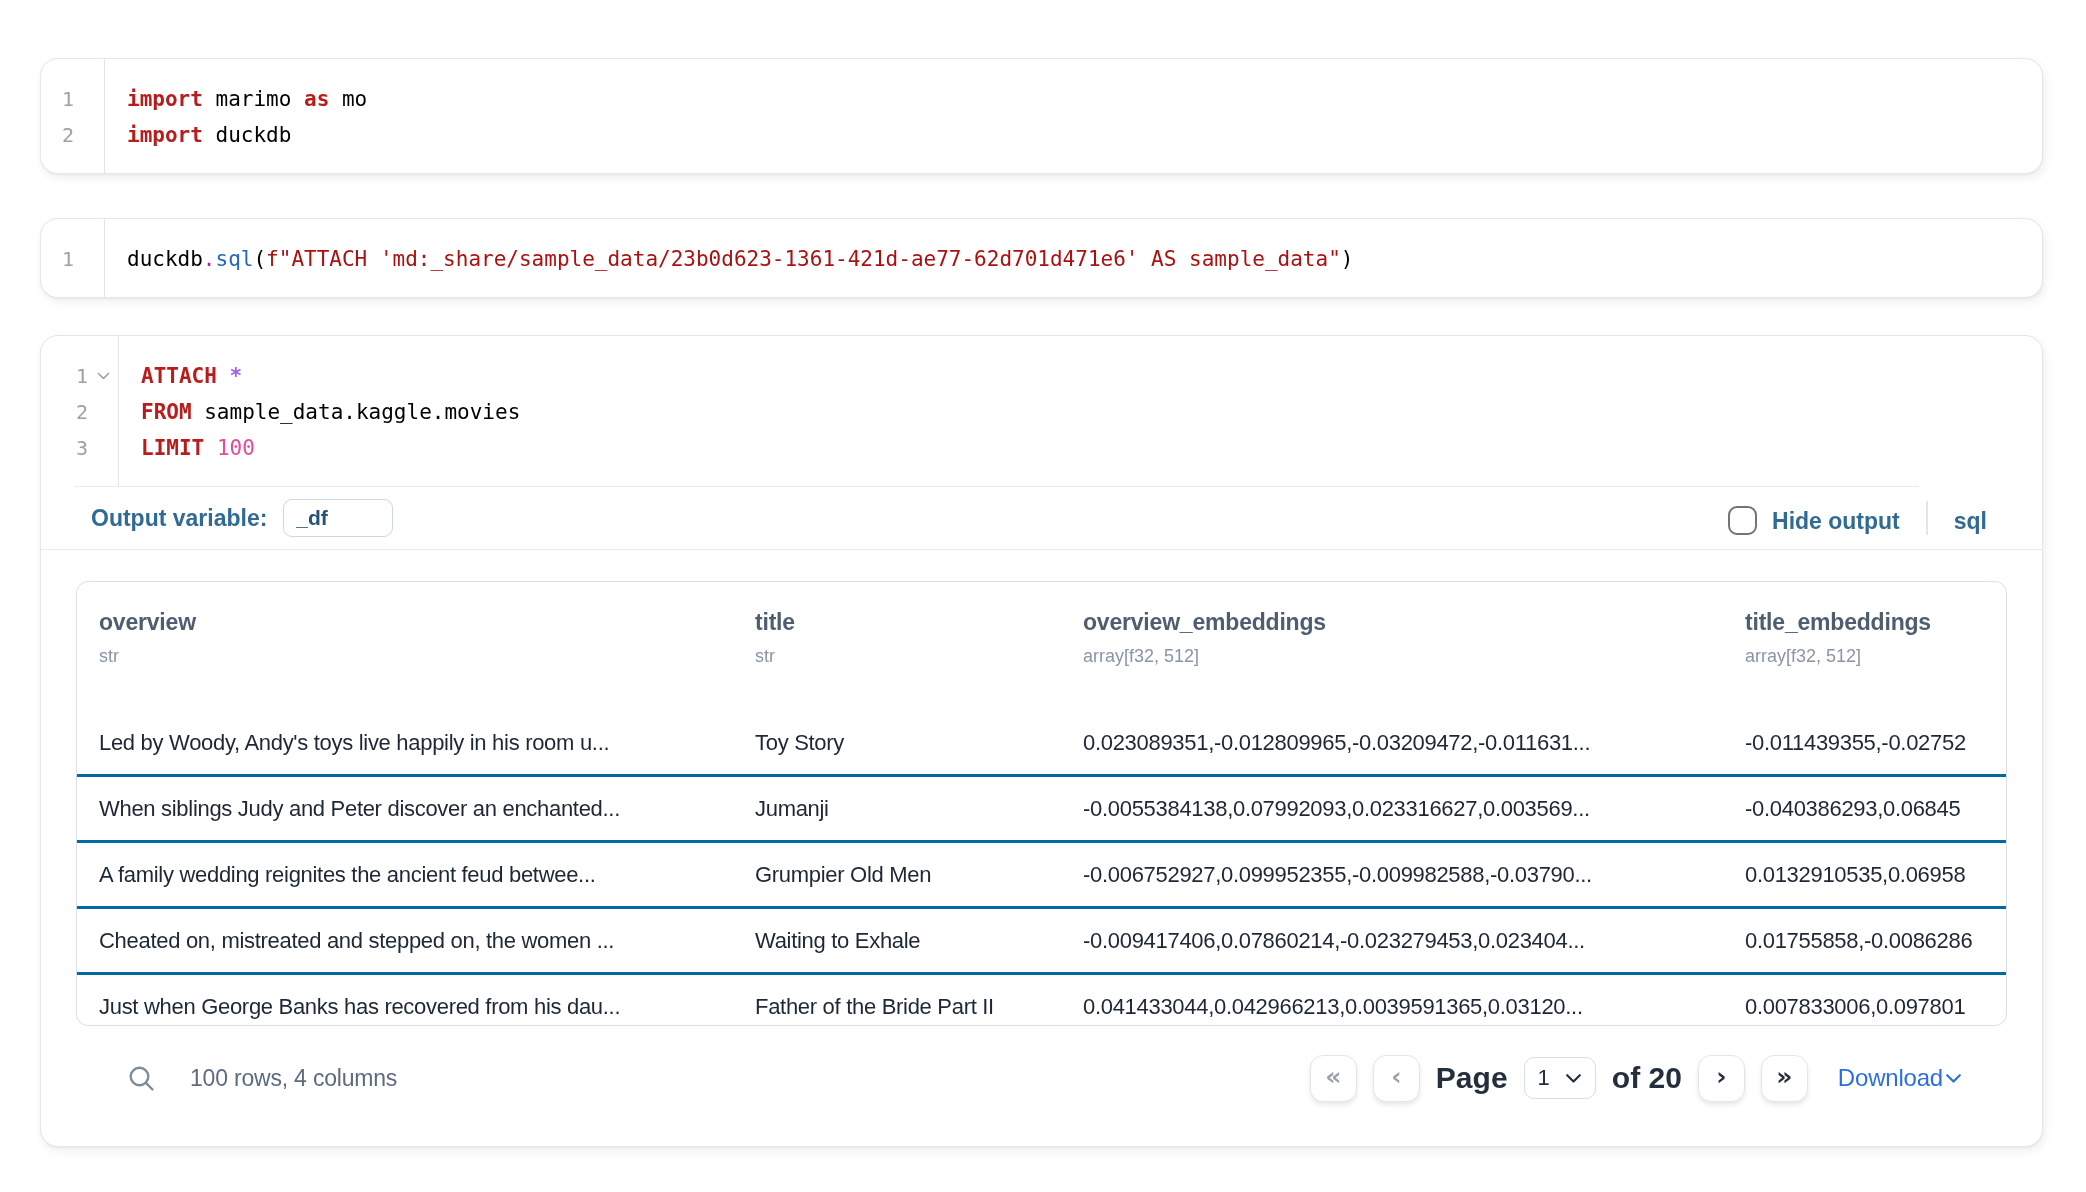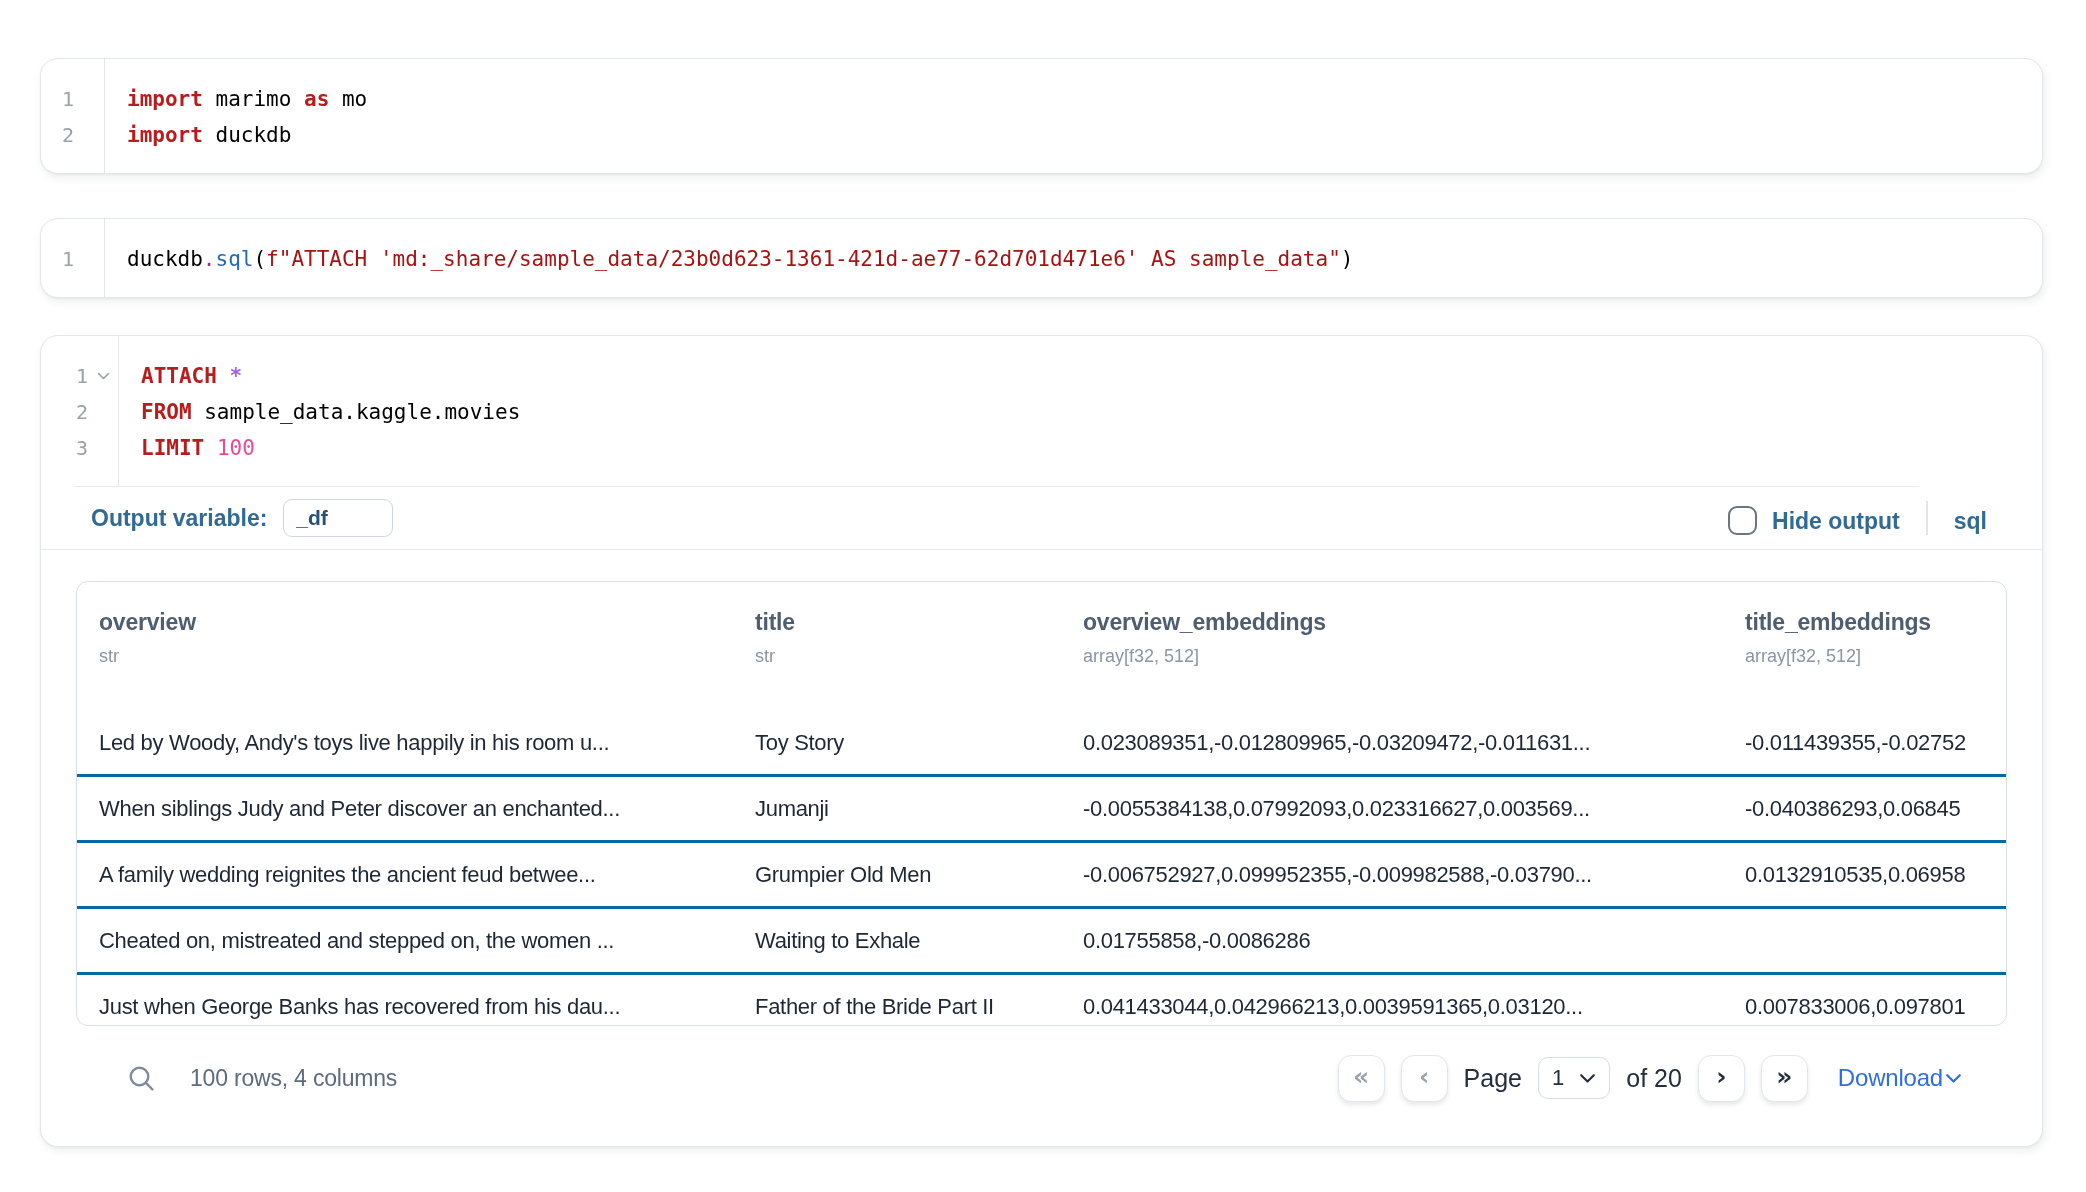--- a/index.html
+++ b/index.html
@@ -80,21 +80,21 @@
   .search-btn{display:flex;align-items:center;cursor:pointer;}
   .summary{margin-left:33px;font-size:23px;color:#5c6b80;letter-spacing:-0.2px;}
   .pager{margin-left:auto;display:flex;align-items:center;gap:16px;}
   .pbtn{
     width:47px;height:47px;border-radius:13px;border:1px solid #e2e6ec;background:#fff;
     box-shadow:0 3px 4px rgba(25,35,50,0.10);
     font-family:"DejaVu Sans",sans-serif;font-size:25px;font-weight:bold;color:#242f3e;
     display:flex;align-items:center;justify-content:center;padding:0 0 3px;cursor:pointer;
   }
   .pbtn.disabled{color:#97a1af;}
-  .ptext{font-size:25px;color:#242f3e;}
+  .ptext{font-size:30px;color:#242f3e;font-weight:bold;}
   .pselect{
     display:flex;align-items:center;border:1.5px solid #d5dde6;border-radius:10px;
     height:42px;padding:0 13px;gap:15px;font-size:22px;color:#242f3e;background:#fff;
     box-sizing:border-box;cursor:pointer;
   }
   .pselect svg{color:#242f3e;}
   .download{
     display:flex;align-items:center;gap:2px;color:#2e6fe0;font-size:24px;
     margin-left:14px;cursor:pointer;letter-spacing:-0.2px;
   }
@@ -214,20 +214,21 @@
             </div>
             <div class="trow">
               <div class="tcell">A family wedding reignites the ancient feud betwee...</div>
               <div class="tcell">Grumpier Old Men</div>
               <div class="tcell">-0.006752927,0.099952355,-0.009982588,-0.03790...</div>
               <div class="tcell">0.0132910535,0.06958</div>
             </div>
             <div class="trow">
               <div class="tcell">Cheated on, mistreated and stepped on, the women ...</div>
               <div class="tcell">Waiting to Exhale</div>
+              <div class="tcell">-0.009417406,0.07860214,-0.023279453,0.023404...</div>
               <div class="tcell">0.01755858,-0.0086286</div>
             </div>
             <div class="trow">
               <div class="tcell">Just when George Banks has recovered from his dau...</div>
               <div class="tcell">Father of the Bride Part II</div>
               <div class="tcell">0.041433044,0.042966213,0.0039591365,0.03120...</div>
               <div class="tcell">0.007833006,0.097801</div>
             </div>
           </div>
       </div>

